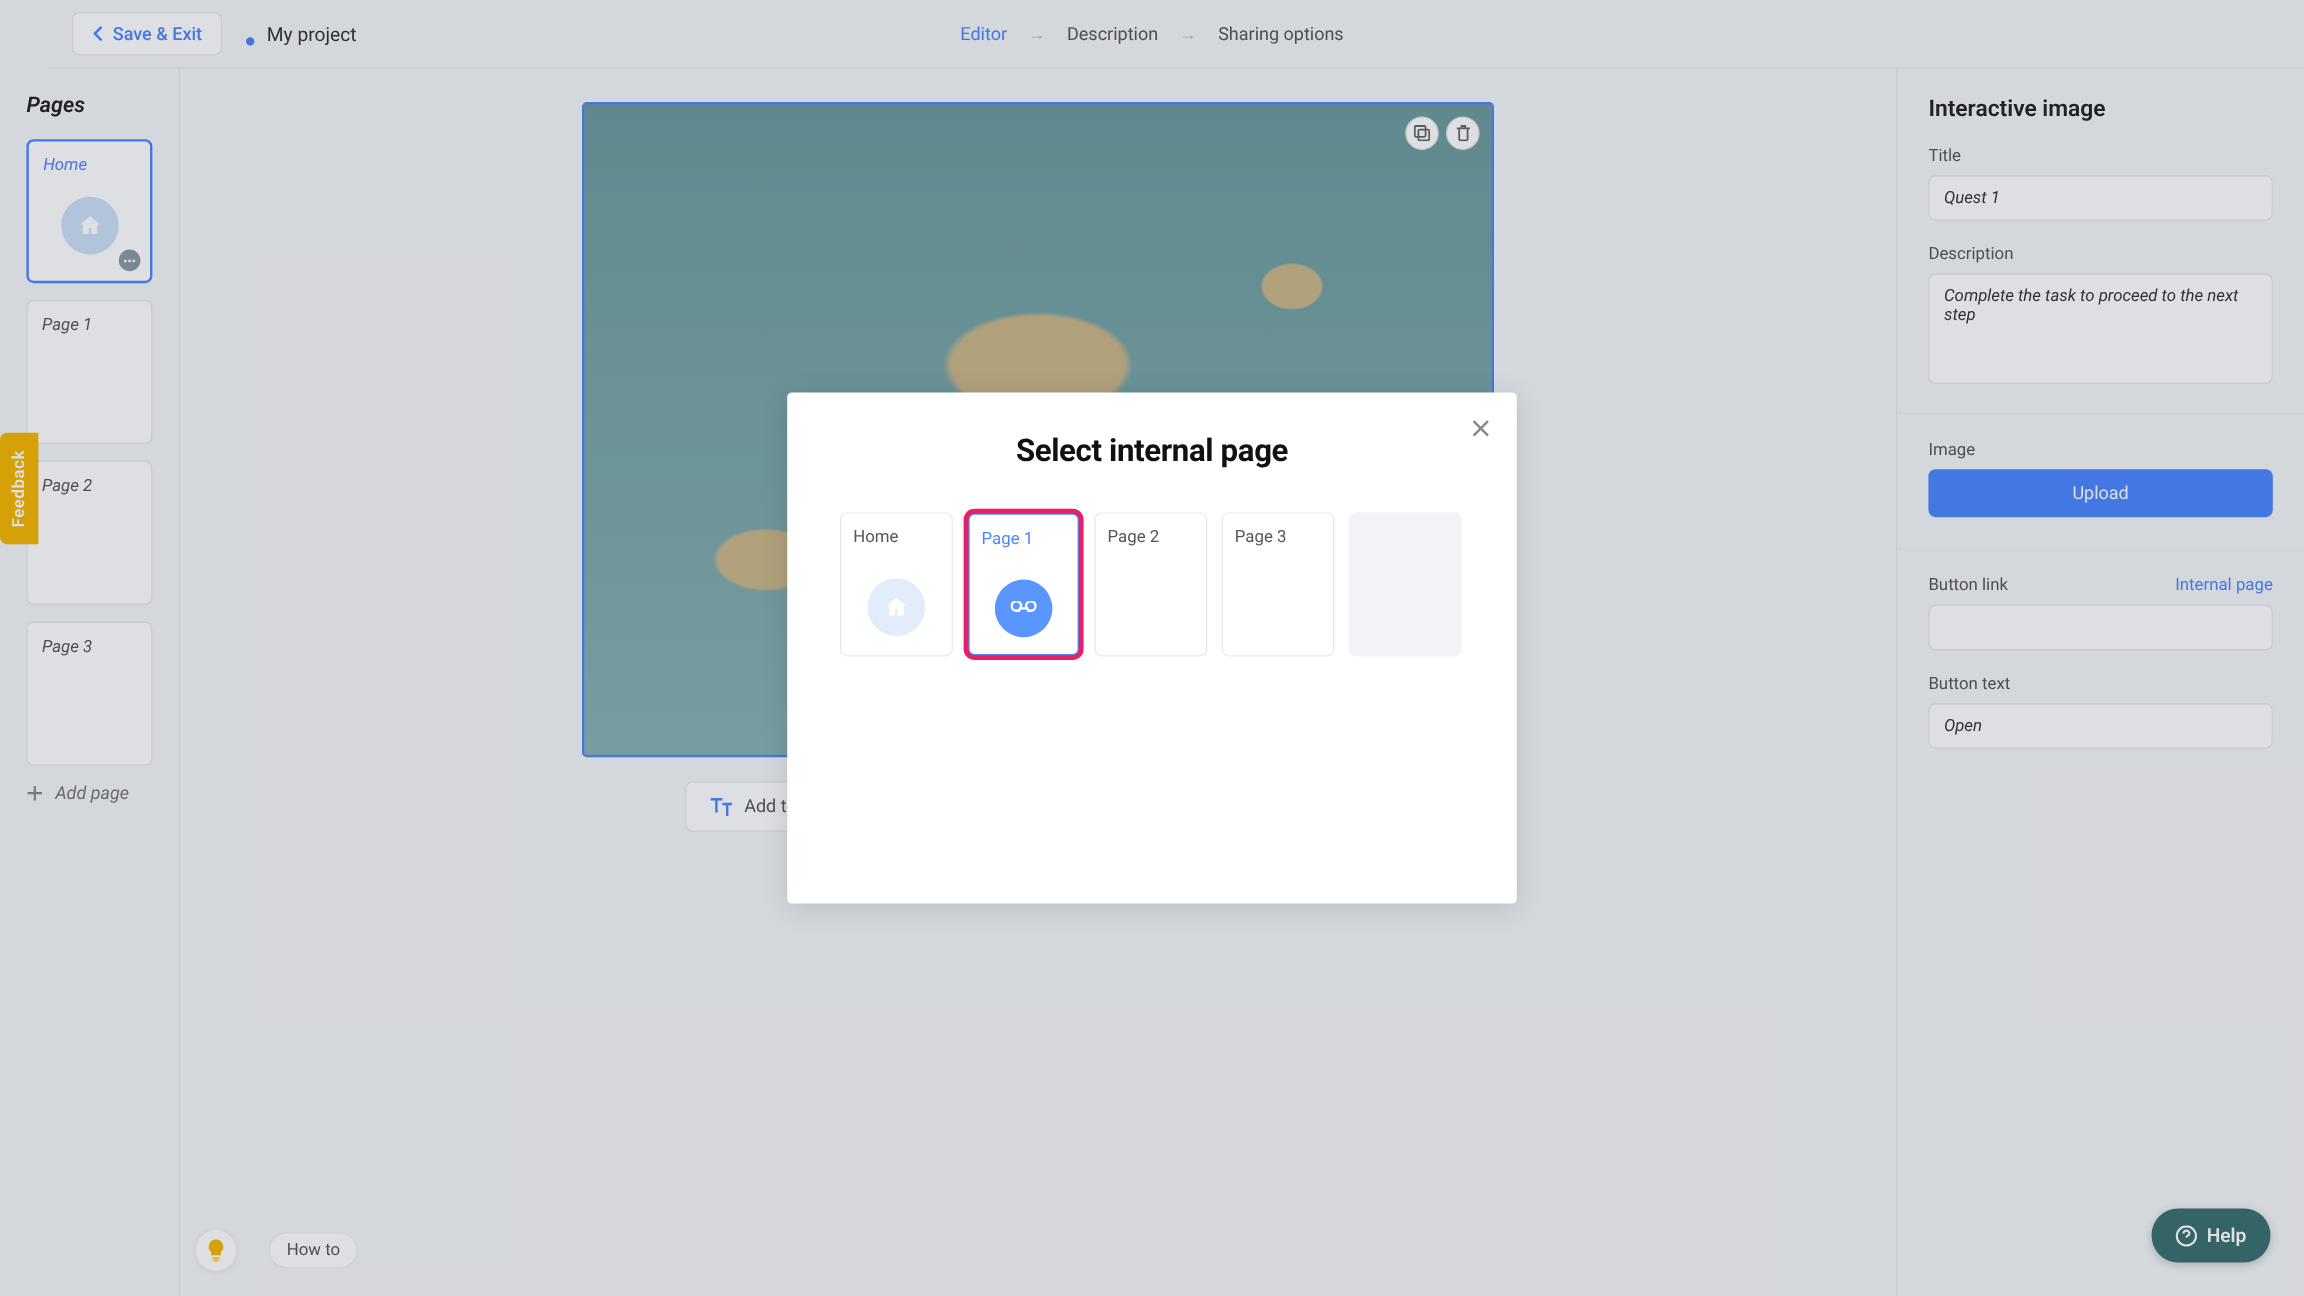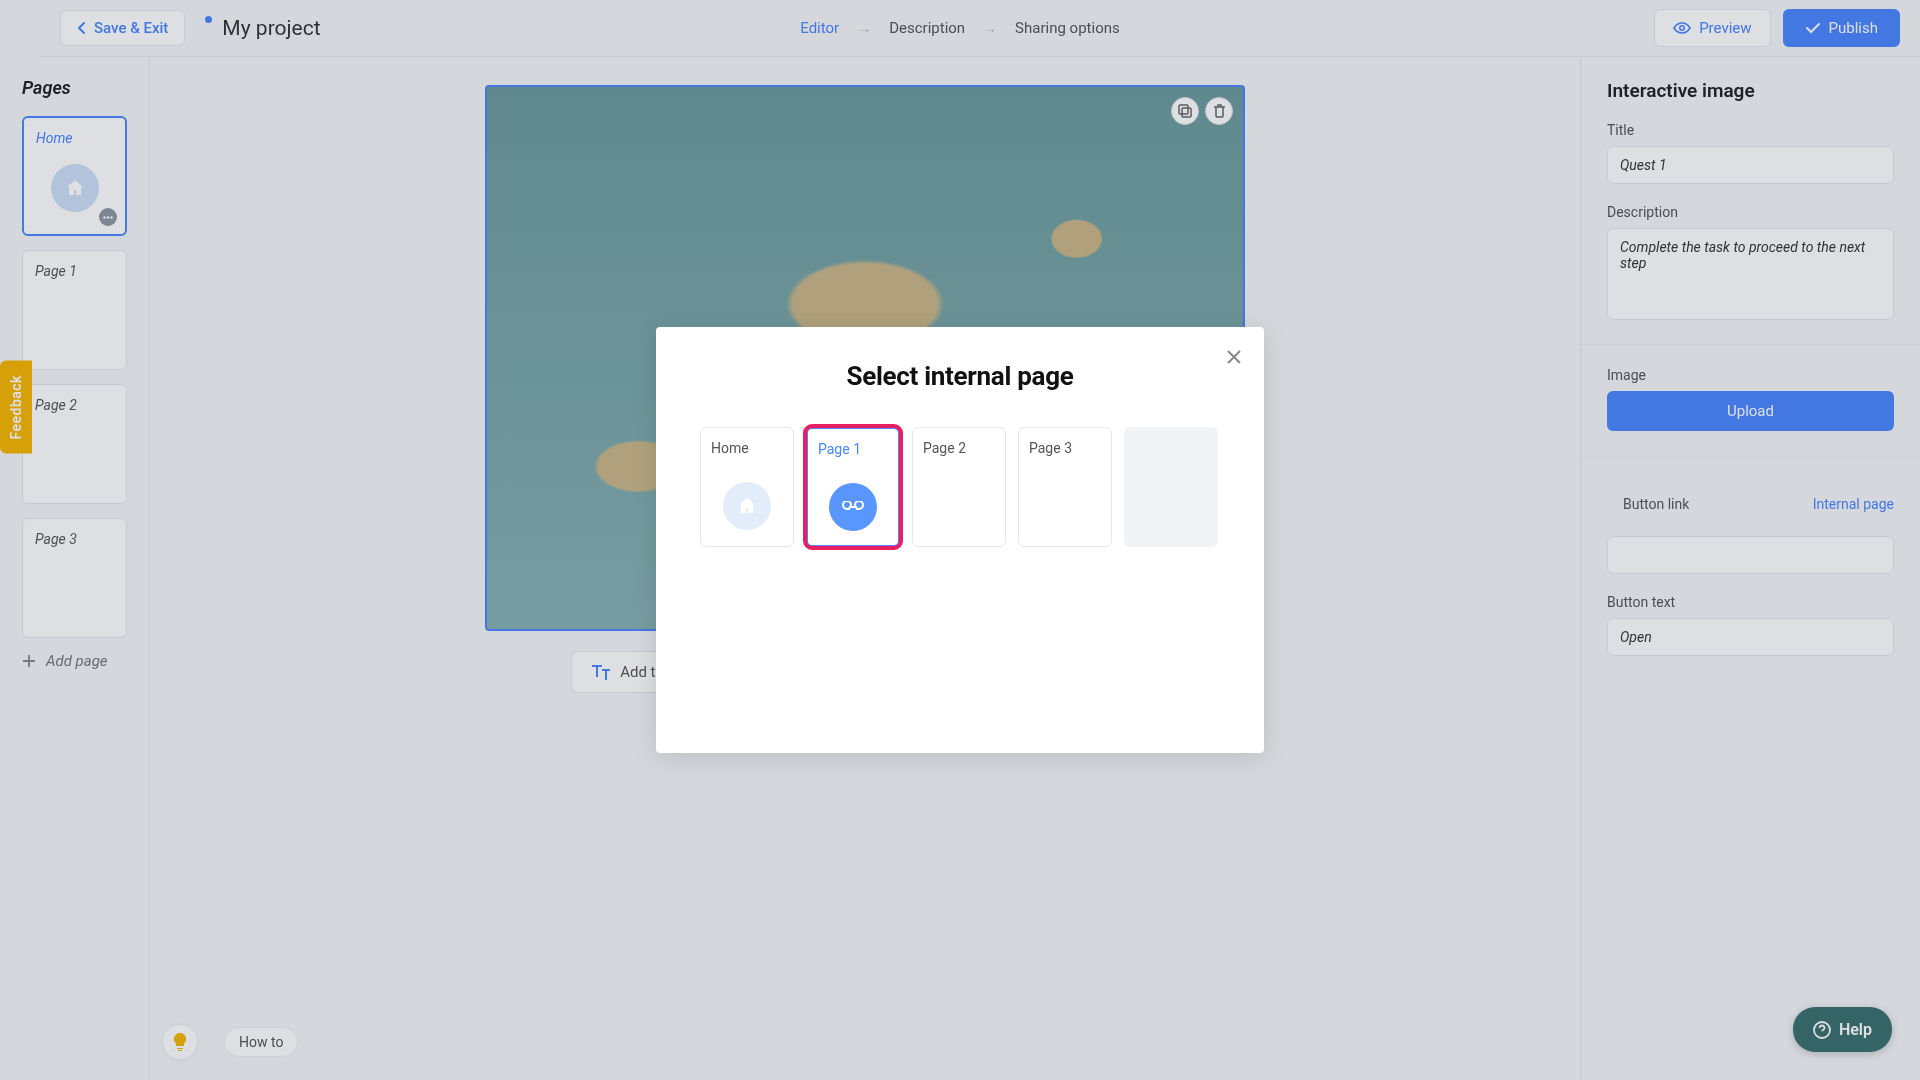--- a/index.html
+++ b/index.html
@@ -1,20 +1,20 @@
 <!DOCTYPE html>
 <html><head>
 <meta charset="utf-8">
 <style>
 * { margin: 0; padding: 0; box-sizing: border-box; font-family: -apple-system, BlinkMacSystemFont, "Segoe UI", Roboto, sans-serif; }
 body { background: #f5f6f8; width: 1920px; height: 1080px; overflow: hidden; position: relative; }
 .header { height: 57px; border-bottom: 1px solid #e5e7eb; display: flex; align-items: center; padding: 0 20px; justify-content: space-between; margin-left: 40px; }
 .header-left { display: flex; align-items: center; gap: 20px; }
 .save-exit { display: inline-flex; align-items: center; gap: 8px; border: 1px solid #e5e7eb; background: #fff; padding: 8px 16px; border-radius: 6px; color: #4a86ff; font-size: 15px; font-weight: 500; cursor: pointer; }
-.project-name { display: flex; align-items: flex-start; gap: 10px; font-size: 21px; color: #333; }
+.project-name { display: flex; align-items: flex-end; gap: 10px; font-size: 16px; color: #333; }
 .dot-blue { width: 7px; height: 7px; border-radius: 50%; background: #4a86ff; }
 .header-center { display: flex; align-items: center; gap: 18px; position: absolute; left: 50%; transform: translateX(-50%); }
 .tab-link { color: #555; font-size: 15px; cursor: pointer; }
 .tab-link.active { color: #4a86ff; }
 .chev { color: #bbb; font-size: 14px; }
 .header-right { display: flex; align-items: center; gap: 12px; }
 .preview-btn { display: inline-flex; align-items: center; gap: 8px; border: 1px solid #e5e7eb; background: #fff; padding: 9px 18px; border-radius: 6px; color: #4a86ff; font-size: 15px; cursor: pointer; }
 .publish-btn { display: inline-flex; align-items: center; gap: 8px; border: none; background: #4a86ff; padding: 10px 22px; border-radius: 6px; color: #fff; font-size: 15px; cursor: pointer; }
 .body { display: flex; height: calc(100% - 57px); }
 .sidebar { width: 150px; border-right: 1px solid #e5e7eb; padding: 20px 22px; overflow-y: auto; font-style: italic; }
@@ -88,39 +88,20 @@
       <span>My project</span>
     </div>
   </div>
   <div class="header-center">
     <span class="tab-link active">Editor</span>
     <span class="chev">→</span>
     <span class="tab-link">Description</span>
     <span class="chev">→</span>
     <span class="tab-link">Sharing options</span>
   </div>
-  <div class="header-right">
-    <button class="preview-btn">
-      <span>
-          <svg width="18" height="14" viewBox="0 0 18 14" fill="none">
-            <path d="M1 7s3-5 8-5 8 5 8 5-3 5-8 5-8-5-8-5z" stroke="#4a86ff" stroke-width="1.6"></path>
-            <circle cx="9" cy="7" r="2.2" stroke="#4a86ff" stroke-width="1.6"></circle>
-          </svg>
-        </span>
-      <span>Preview</span>
-    </button>
-    <button class="publish-btn">
-      <span>
-          <svg width="16" height="12" viewBox="0 0 16 12" fill="none">
-            <path d="M2 6l4 4L14 2" stroke="#fff" stroke-width="2" stroke-linecap="round"></path>
-          </svg>
-        </span>
-      <span>Publish</span>
-    </button>
-  </div>
 </div>
 
 <div class="body">
 
   <div class="sidebar">
     <h3>Pages</h3>
     <div class="page-card active">
       <div class="label">Home</div>
       <div class="home-circle">
           <svg width="20" height="20" viewBox="0 0 20 20" fill="#fff">
@@ -223,21 +204,21 @@
     <h3>Interactive image</h3>
     <label class="field-label">Title</label>
     <input class="text-input" value="Quest 1" style="">
     <label class="field-label">Description</label>
     <textarea class="text-input" style="">Complete the task to proceed to the next step</textarea>
     <hr class="sep">
     <label class="field-label">Image</label>
     <button class="upload-btn">Upload</button>
     <hr class="sep">
     <div class="field-row">
-      <label class="field-label" style="margin:16px">Button link</label>
+      <label class="field-label" style="margin:0">Button link</label>
       <span class="link-blue">Internal page</span>
     </div>
     <input class="text-input" value="" style="">
     <label class="field-label">Button text</label>
     <input class="text-input" value="Open" style="">
   </div>
 
 </div>
 
 <div class="overlay"></div>

